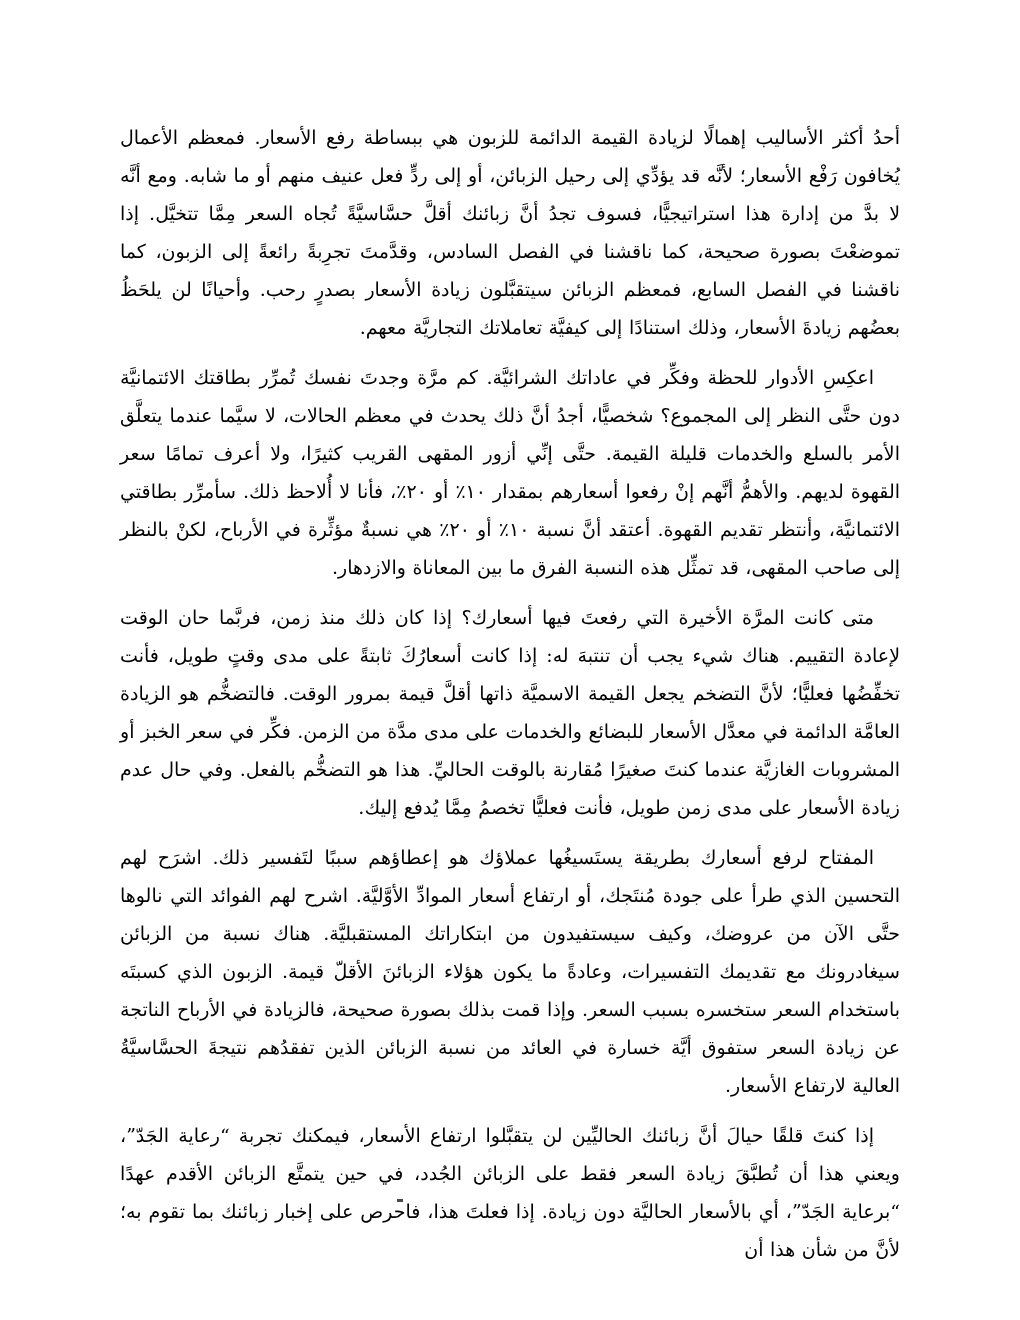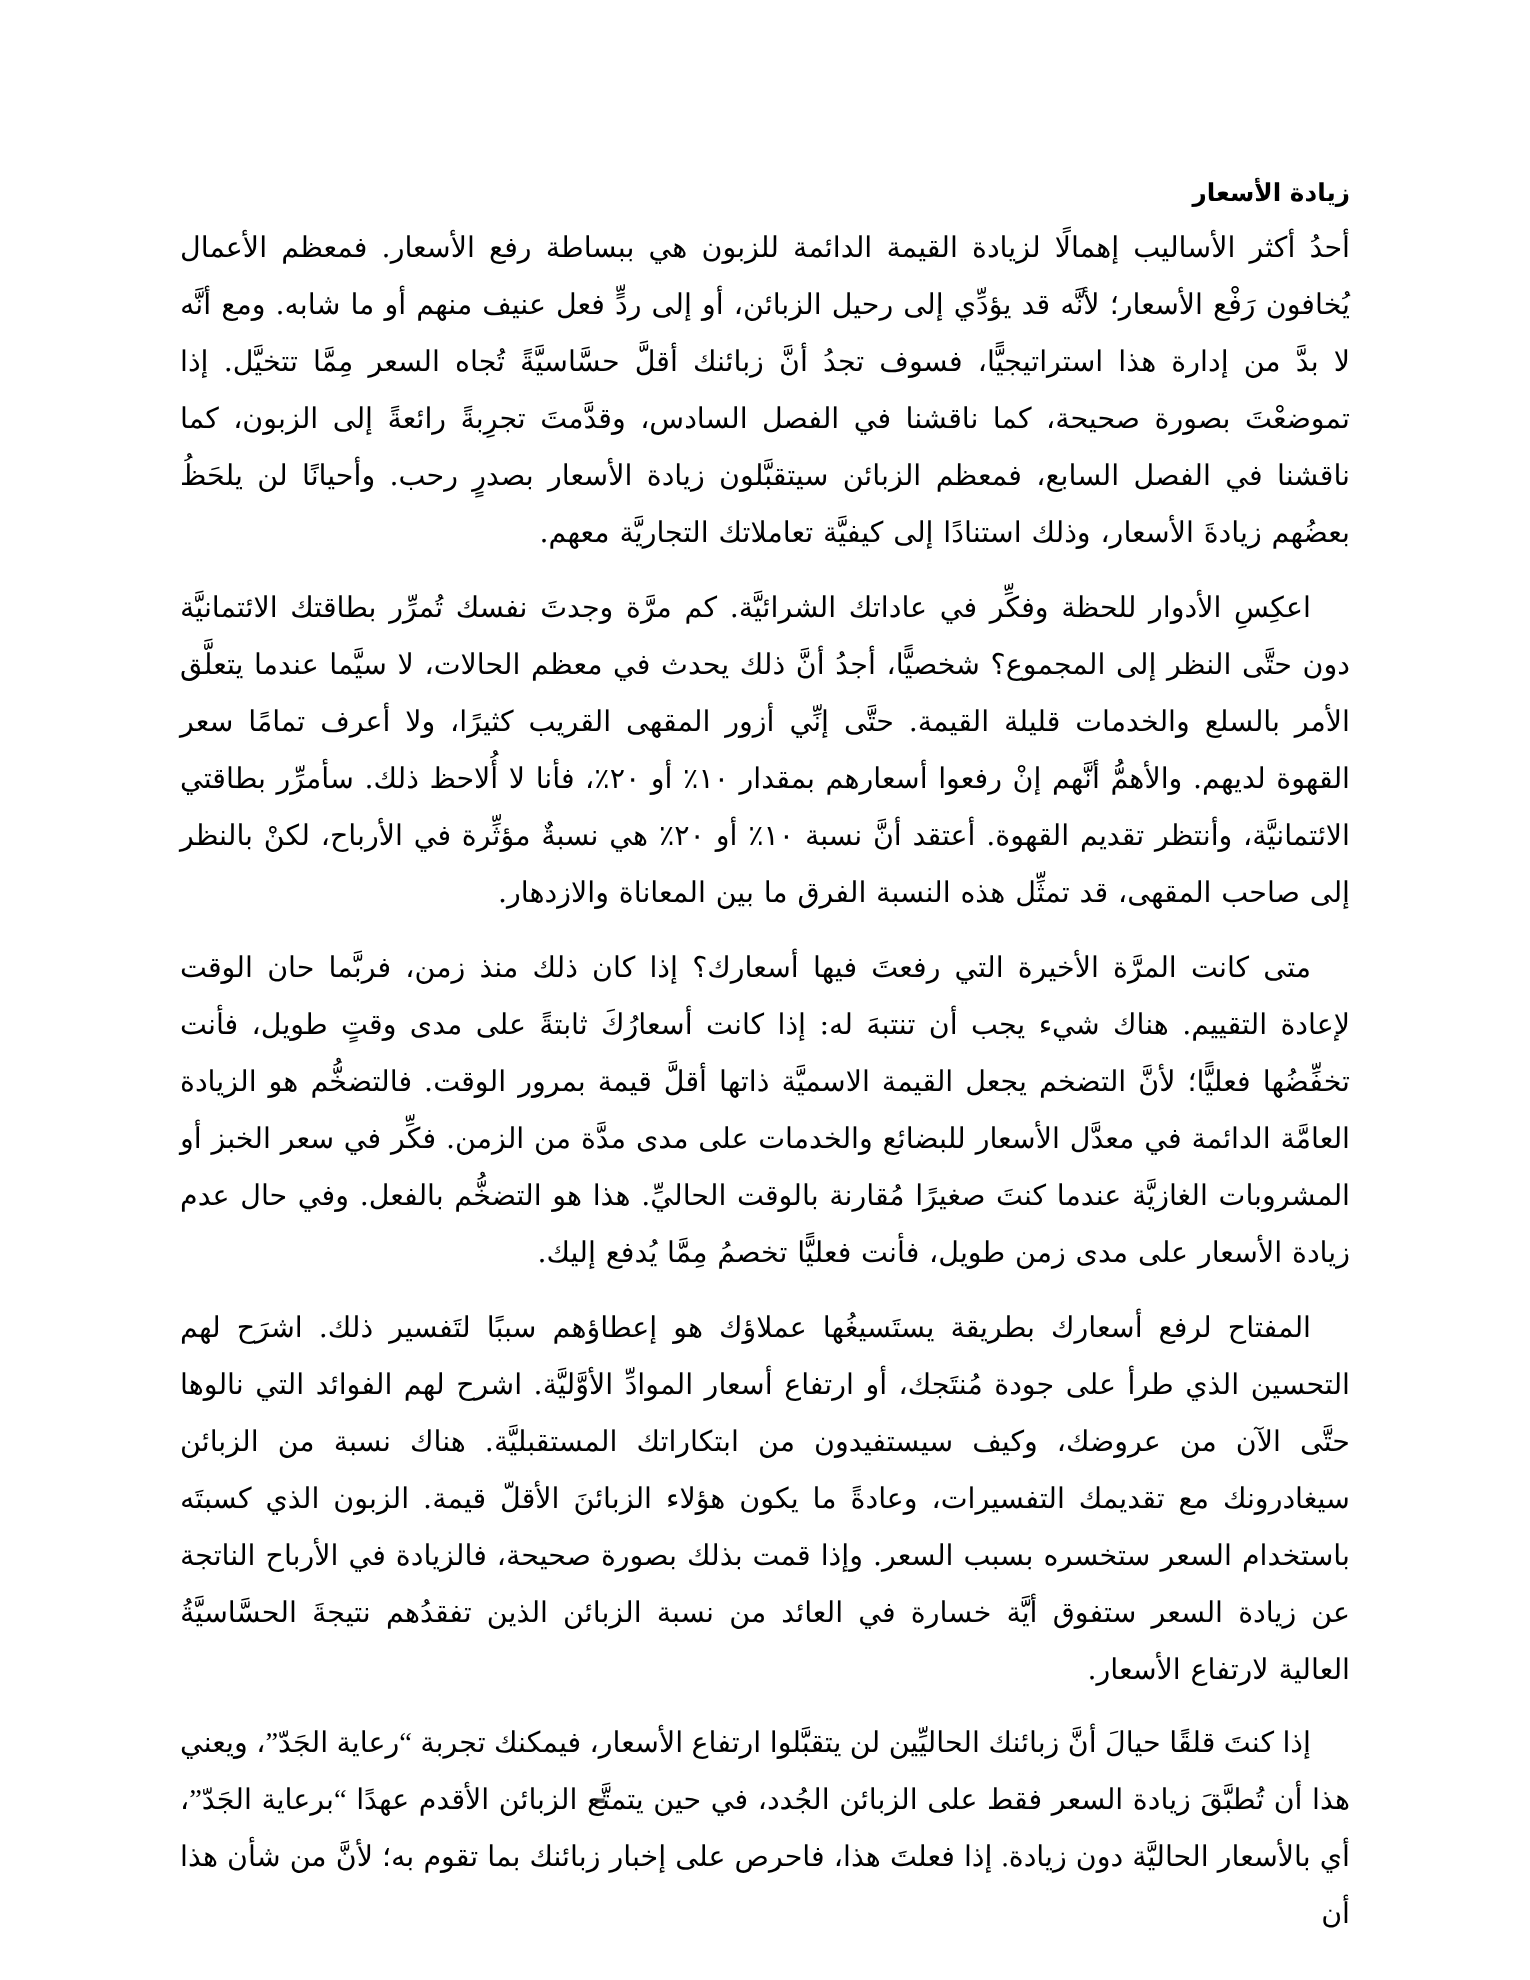--- a/index.html
+++ b/index.html
@@ -55,21 +55,20 @@
     text-align: justify;
     text-align-last: right;
     direction: rtl;
     text-indent: 26px;
     word-spacing: 0.5px;
     font-family: "DejaVu Serif", "Liberation Serif", serif;
   }
 
   .para:last-of-type {
     margin-bottom: 0;
-    font-family: Liberation Serif, serif;
   }
 
   
   .para.first-para {
     text-indent: 0px;
   }
 
   .artifact-mark {
     position: absolute;
     top: 1199px;
@@ -80,21 +79,20 @@
     opacity: 0.85;
   }
 </style>
 </head>
 <body>
 
 <div class="page">
 
   <div class="content">
 
-    <h1 class="doc-title">زيادة الأسعار</h1>
 
     <p class="para first-para">أحدُ أكثر الأساليب إهمالًا لزيادة القيمة الدائمة للزبون هي ببساطة رفع الأسعار. فمعظم الأعمال يُخافون رَفْع الأسعار؛ لأنَّه قد يؤدِّي إلى رحيل الزبائن، أو إلى ردٍّ فعل عنيف منهم أو ما شابه. ومع أنَّه لا بدَّ من إدارة هذا استراتيجيًّا، فسوف تجدُ أنَّ زبائنك أقلَّ حسَّاسيَّةً تُجاه السعر مِمَّا تتخيَّل. إذا تموضعْتَ بصورة صحيحة، كما ناقشنا في الفصل السادس، وقدَّمتَ تجرِبةً رائعةً إلى الزبون، كما ناقشنا في الفصل السابع، فمعظم الزبائن سيتقبَّلون زيادة الأسعار بصدرٍ رحب. وأحيانًا لن يلحَظُ بعضُهم زيادةَ الأسعار، وذلك استنادًا إلى كيفيَّة تعاملاتك التجاريَّة معهم.</p>
 
     <p class="para">اعكِسِ الأدوار للحظة وفكِّر في عاداتك الشرائيَّة. كم مرَّة وجدتَ نفسك تُمرِّر بطاقتك الائتمانيَّة دون حتَّى النظر إلى المجموع؟ شخصيًّا، أجدُ أنَّ ذلك يحدث في معظم الحالات، لا سيَّما عندما يتعلَّق الأمر بالسلع والخدمات قليلة القيمة. حتَّى إنِّي أزور المقهى القريب كثيرًا، ولا أعرف تمامًا سعر القهوة لديهم. والأهمُّ أنَّهم إنْ رفعوا أسعارهم بمقدار ١٠٪ أو ٢٠٪، فأنا لا أُلاحظ ذلك. سأمرِّر بطاقتي الائتمانيَّة، وأنتظر تقديم القهوة. أعتقد أنَّ نسبة ١٠٪ أو ٢٠٪ هي نسبةٌ مؤثِّرة في الأرباح، لكنْ بالنظر إلى صاحب المقهى، قد تمثِّل هذه النسبة الفرق ما بين المعاناة والازدهار.</p>
 
     <p class="para">متى كانت المرَّة الأخيرة التي رفعتَ فيها أسعارك؟ إذا كان ذلك منذ زمن، فربَّما حان الوقت لإعادة التقييم. هناك شيء يجب أن تنتبهَ له: إذا كانت أسعارُكَ ثابتةً على مدى وقتٍ طويل، فأنت تخفِّضُها فعليًّا؛ لأنَّ التضخم يجعل القيمة الاسميَّة ذاتها أقلَّ قيمة بمرور الوقت. فالتضخُّم هو الزيادة العامَّة الدائمة في معدَّل الأسعار للبضائع والخدمات على مدى مدَّة من الزمن. فكِّر في سعر الخبز أو المشروبات الغازيَّة عندما كنتَ صغيرًا مُقارنة بالوقت الحاليِّ. هذا هو التضخُّم بالفعل. وفي حال عدم زيادة الأسعار على مدى زمن طويل، فأنت فعليًّا تخصمُ مِمَّا يُدفع إليك.</p>
 
     <p class="para">المفتاح لرفع أسعارك بطريقة يستَسيغُها عملاؤك هو إعطاؤهم سببًا لتَفسير ذلك. اشرَح لهم التحسين الذي طرأ على جودة مُنتَجك، أو ارتفاع أسعار الموادِّ الأوَّليَّة. اشرح لهم الفوائد التي نالوها حتَّى الآن من عروضك، وكيف سيستفيدون من ابتكاراتك المستقبليَّة. هناك نسبة من الزبائن سيغادرونك مع تقديمك التفسيرات، وعادةً ما يكون هؤلاء الزبائنَ الأقلّ قيمة. الزبون الذي كسبتَه باستخدام السعر ستخسره بسبب السعر. وإذا قمت بذلك بصورة صحيحة، فالزيادة في الأرباح الناتجة عن زيادة السعر ستفوق أيَّة خسارة في العائد من نسبة الزبائن الذين تفقدُهم نتيجةَ الحسَّاسيَّةُ العالية لارتفاع الأسعار.</p>
 
     <p class="para">إذا كنتَ قلقًا حيالَ أنَّ زبائنك الحاليِّين لن يتقبَّلوا ارتفاع الأسعار، فيمكنك تجربة “رعاية الجَدّ”، ويعني هذا أن تُطبَّقَ زيادة السعر فقط على الزبائن الجُدد، في حين يتمتَّع الزبائن الأقدم عهدًا “برعاية الجَدّ”، أي بالأسعار الحاليَّة دون زيادة. إذا فعلتَ هذا، فاحرص على إخبار زبائنك بما تقوم به؛ لأنَّ من شأن هذا أن</p>

